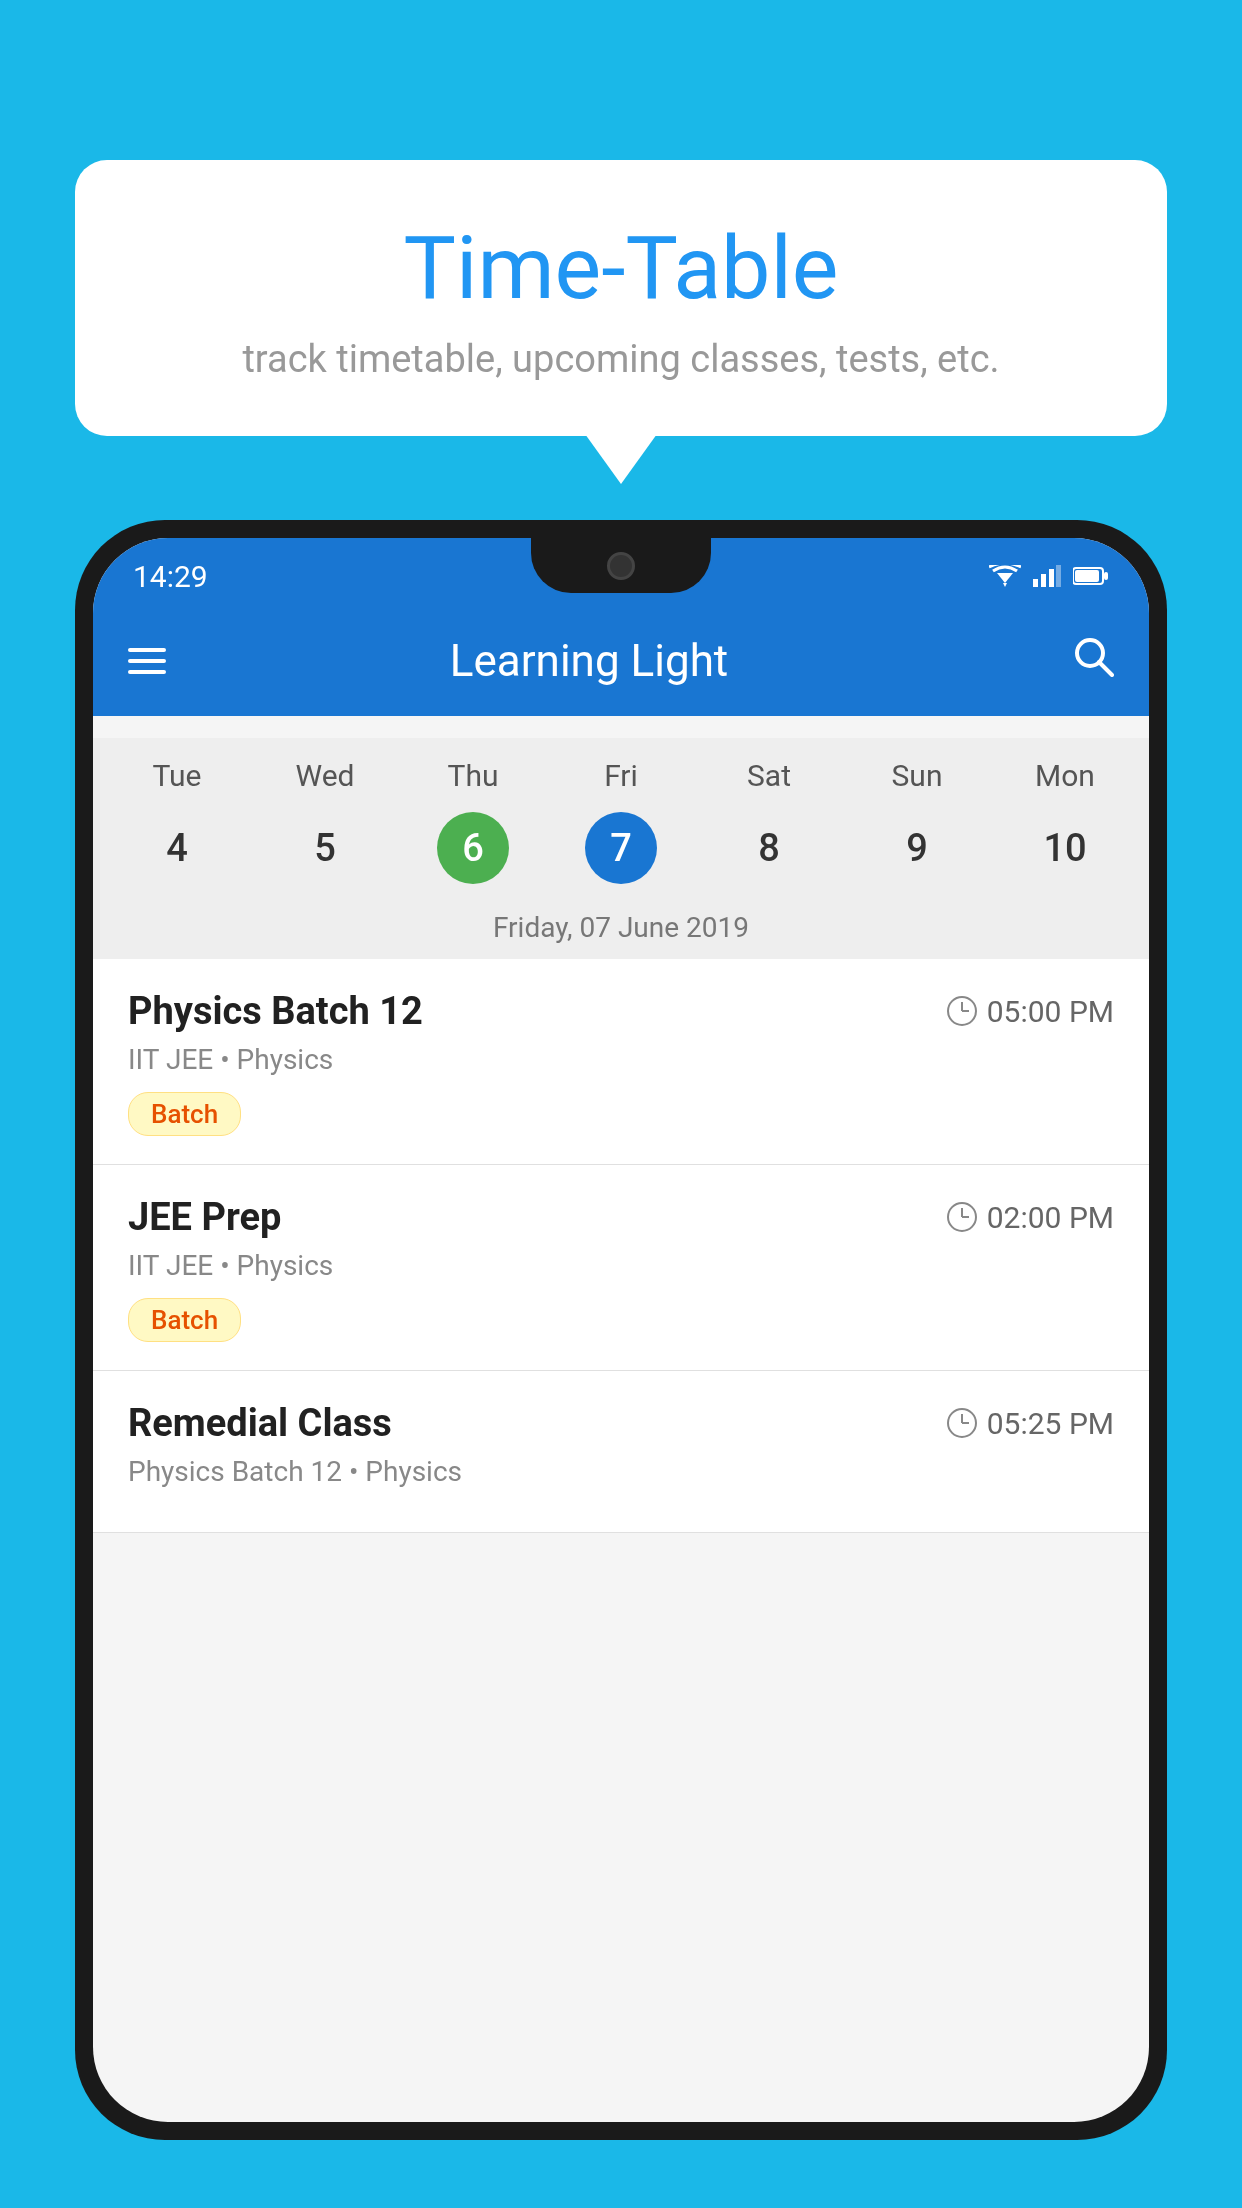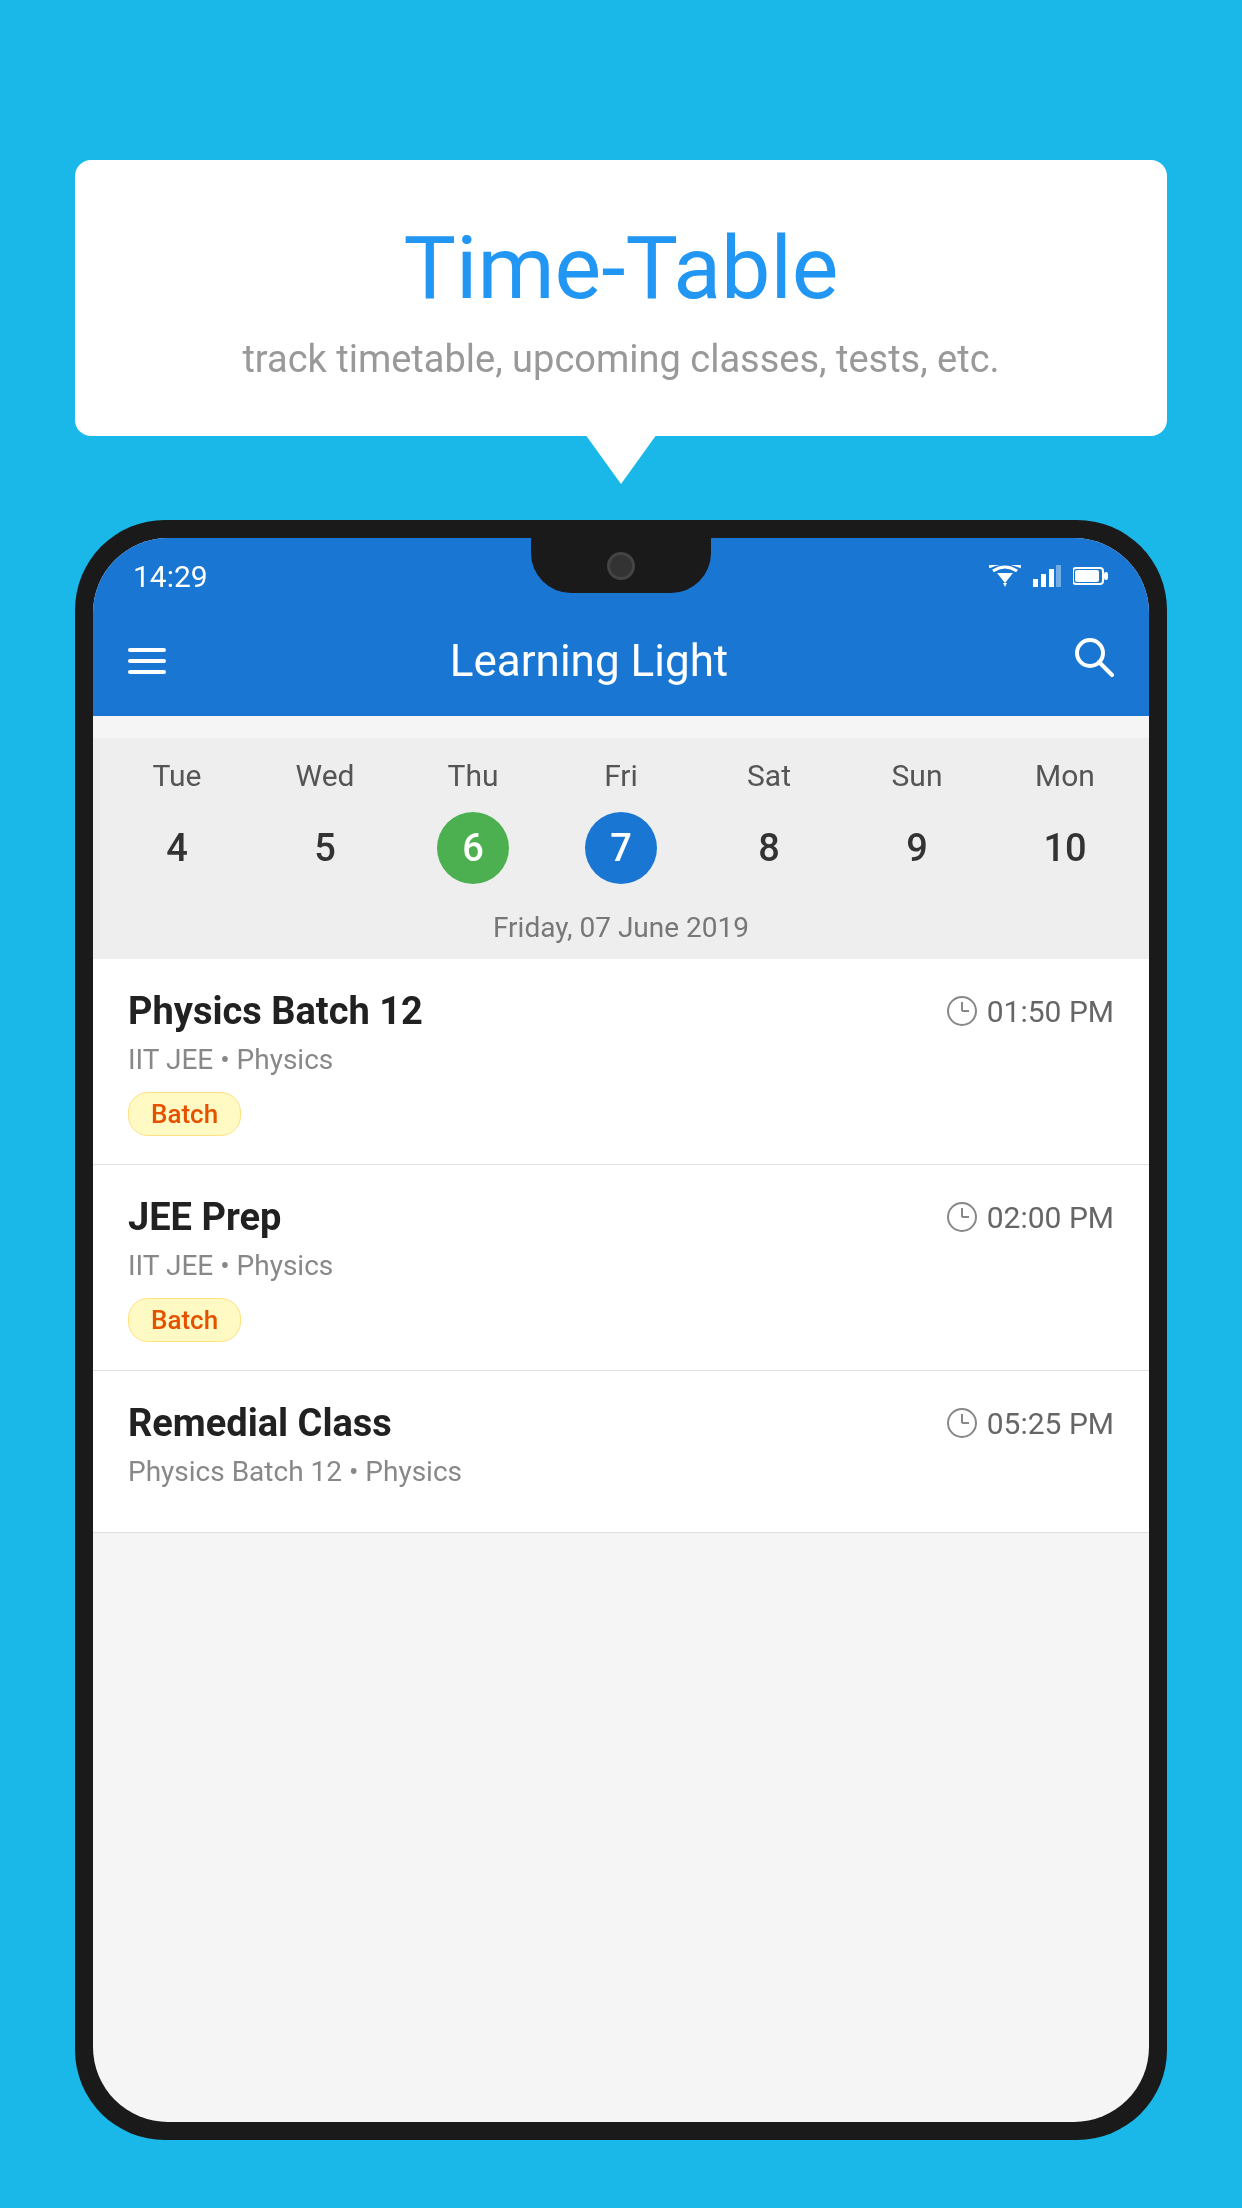--- a/index.html
+++ b/index.html
@@ -17,21 +17,21 @@
     
     .bubble-container {
       position: absolute;
       top: 160px;
       left: 75px;
       right: 75px;
     }
 
     .bubble {
       background: #ffffff;
-      border-radius: 16px;
+      border-radius: 32px;
       padding: 60px 80px 55px;
       text-align: center;
       position: relative;
     }
 
     .bubble::after {
       content: '';
       position: absolute;
       bottom: -48px;
       left: 50%;
@@ -410,21 +410,21 @@
         <div class="calendar-date-label">Friday, 07 June 2019</div>
       </div>
 
       <div class="class-list">
 
         <div class="class-item">
           <div class="class-item-header">
             <div class="class-name">Physics Batch 12</div>
             <div class="class-time">
               <div class="clock-icon"></div>
-              <span>01:50 PM</span>
+              <span>05:00 PM</span>
             </div>
           </div>
           <div class="class-subject">IIT JEE • Physics</div>
           <span class="batch-badge">Batch</span>
         </div>
 
         <div class="class-item">
           <div class="class-item-header">
             <div class="class-name">JEE Prep</div>
             <div class="class-time">

